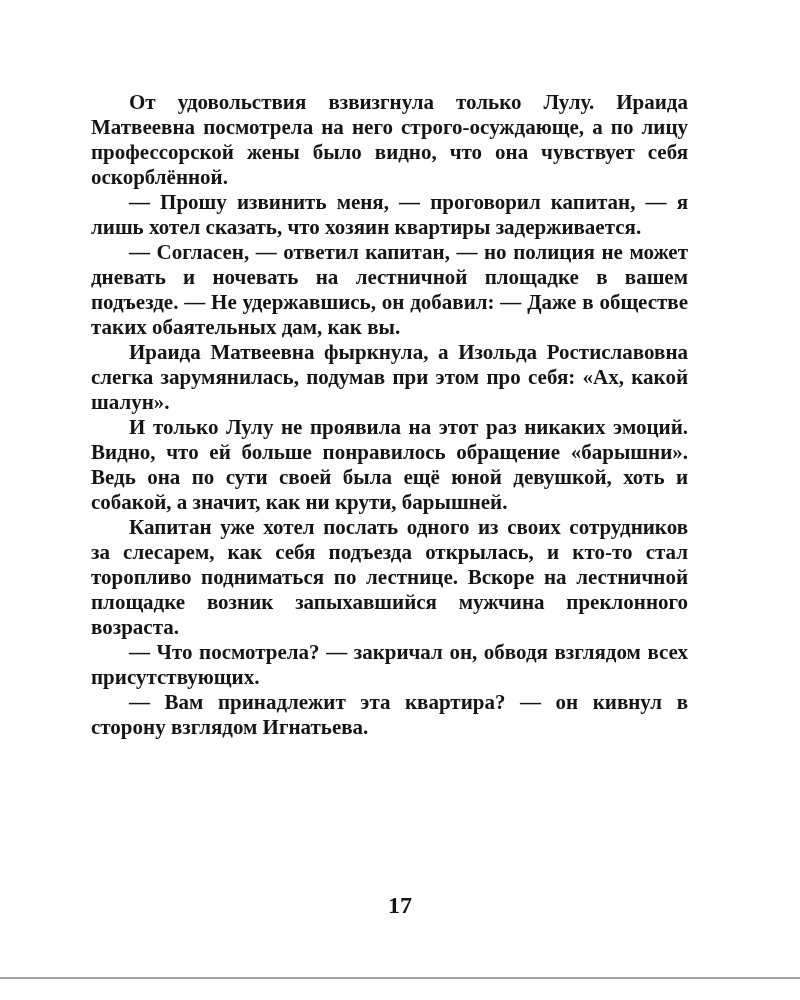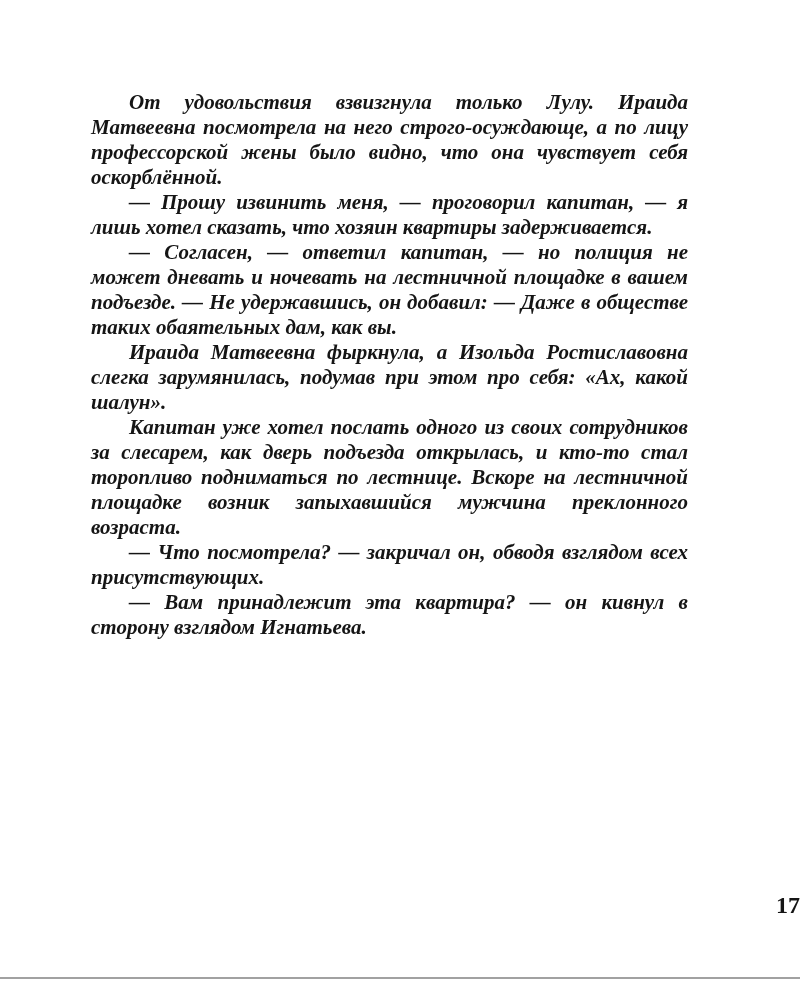--- a/index.html
+++ b/index.html
@@ -29,28 +29,27 @@
     line-height: 25px;
     font-weight: 700;
     text-align: justify;
     hyphens: auto;
     -webkit-hyphens: auto;
   }
   .text-block p {
     margin: 0;
     padding: 0;
     text-indent: 38px;
-    font-style: italic;
   }
   .page-number {
     position: absolute;
     top: 892px;
     left: 0;
     width: 800px;
-    text-align: right;
+    text-align: center;
     font-size: 24px;
     font-weight: 700;
     color: #151515;
   }
   .scan-edge-line {
     position: absolute;
     left: 0;
     bottom: 21px;
     width: 100%;
     height: 2px;
@@ -60,19 +59,20 @@
 </style>
 </head>
 <body>
 
 <div class="page">
   <div class="text-block">
     <p>От удовольствия взвизгнула только Лулу. Ираида Матвеевна посмотрела на него строго-осуждающе, а по лицу профессорской жены было видно, что она чувствует себя оскорблённой.</p>
     <p>— Прошу извинить меня, — проговорил капитан, — я лишь хотел сказать, что хозяин квартиры задерживается.</p>
     <p>— Согласен, — ответил капитан, — но полиция не может дневать и ночевать на лестничной площадке в вашем подъезде. — Не удержавшись, он добавил: — Даже в обществе таких обаятельных дам, как вы.</p>
     <p>Ираида Матвеевна фыркнула, а Изольда Ростиславовна слегка зарумянилась, подумав при этом про себя: «Ах, какой шалун».</p>
-    <p>Капитан уже хотел послать одного из своих сотрудников за слесарем, как дверь подъезда открылась, и кто-то стал торопливо подниматься по лестнице. Вскоре на лестничной площадке возник запыхавшийся мужчина преклонного возраста.</p>
+    <p>И только Лулу не проявила на этот раз никаких эмоций. Видно, что ей больше понравилось обращение «барышни». Ведь она по сути своей была ещё юной девушкой, хоть и собакой, а значит, как ни крути, барышней.</p>
+    <p>Капитан уже хотел послать одного из своих сотрудников за слесарем, как себя подъезда открылась, и кто-то стал торопливо подниматься по лестнице. Вскоре на лестничной площадке возник запыхавшийся мужчина преклонного возраста.</p>
     <p>— Что посмотрела? — закричал он, обводя взглядом всех присутствующих.</p>
     <p>— Вам принадлежит эта квартира? — он кивнул в сторону взглядом Игнатьева.</p>
   </div>
   <div class="page-number">17</div>
   <div class="scan-edge-line"></div>
 </div>
 
 </body></html>

